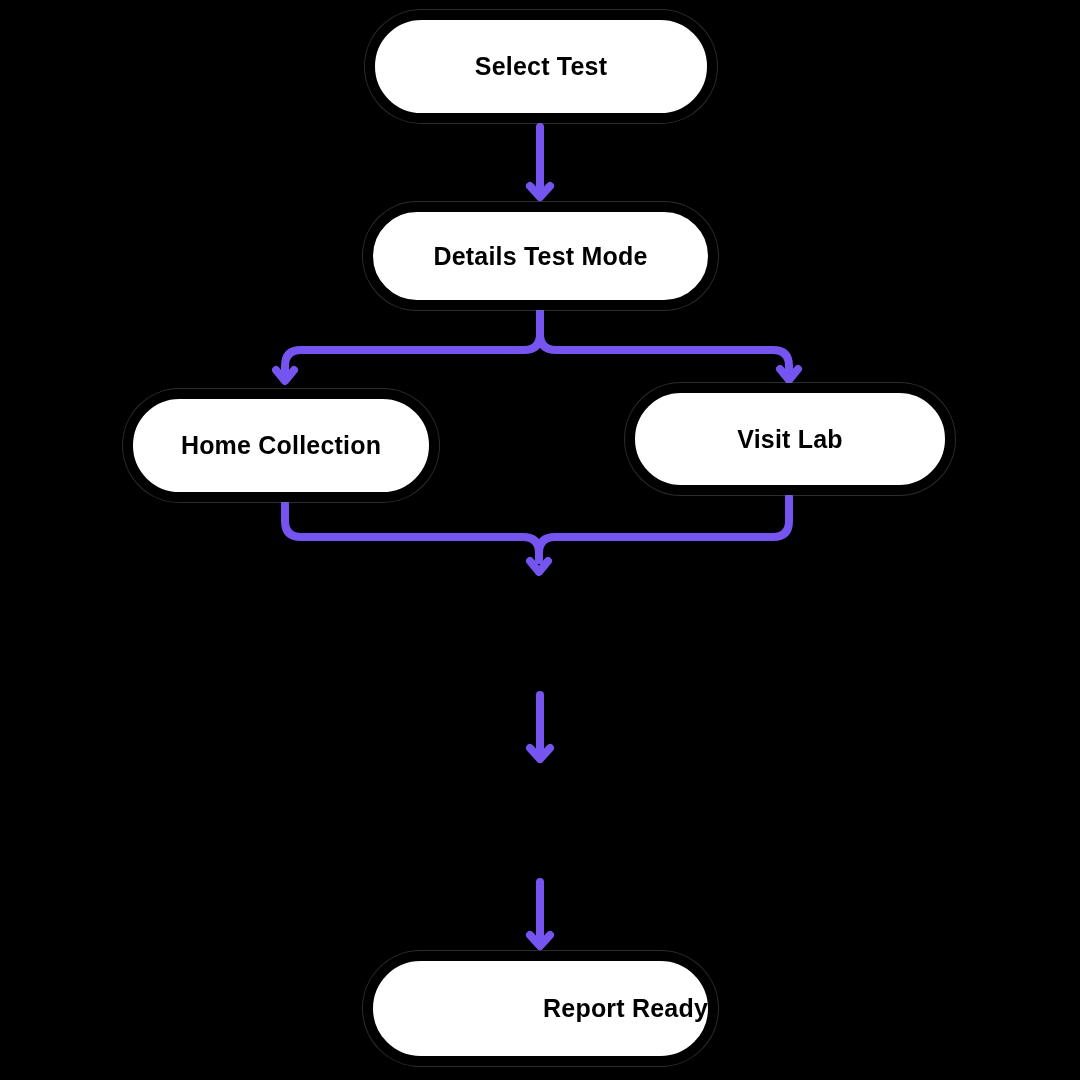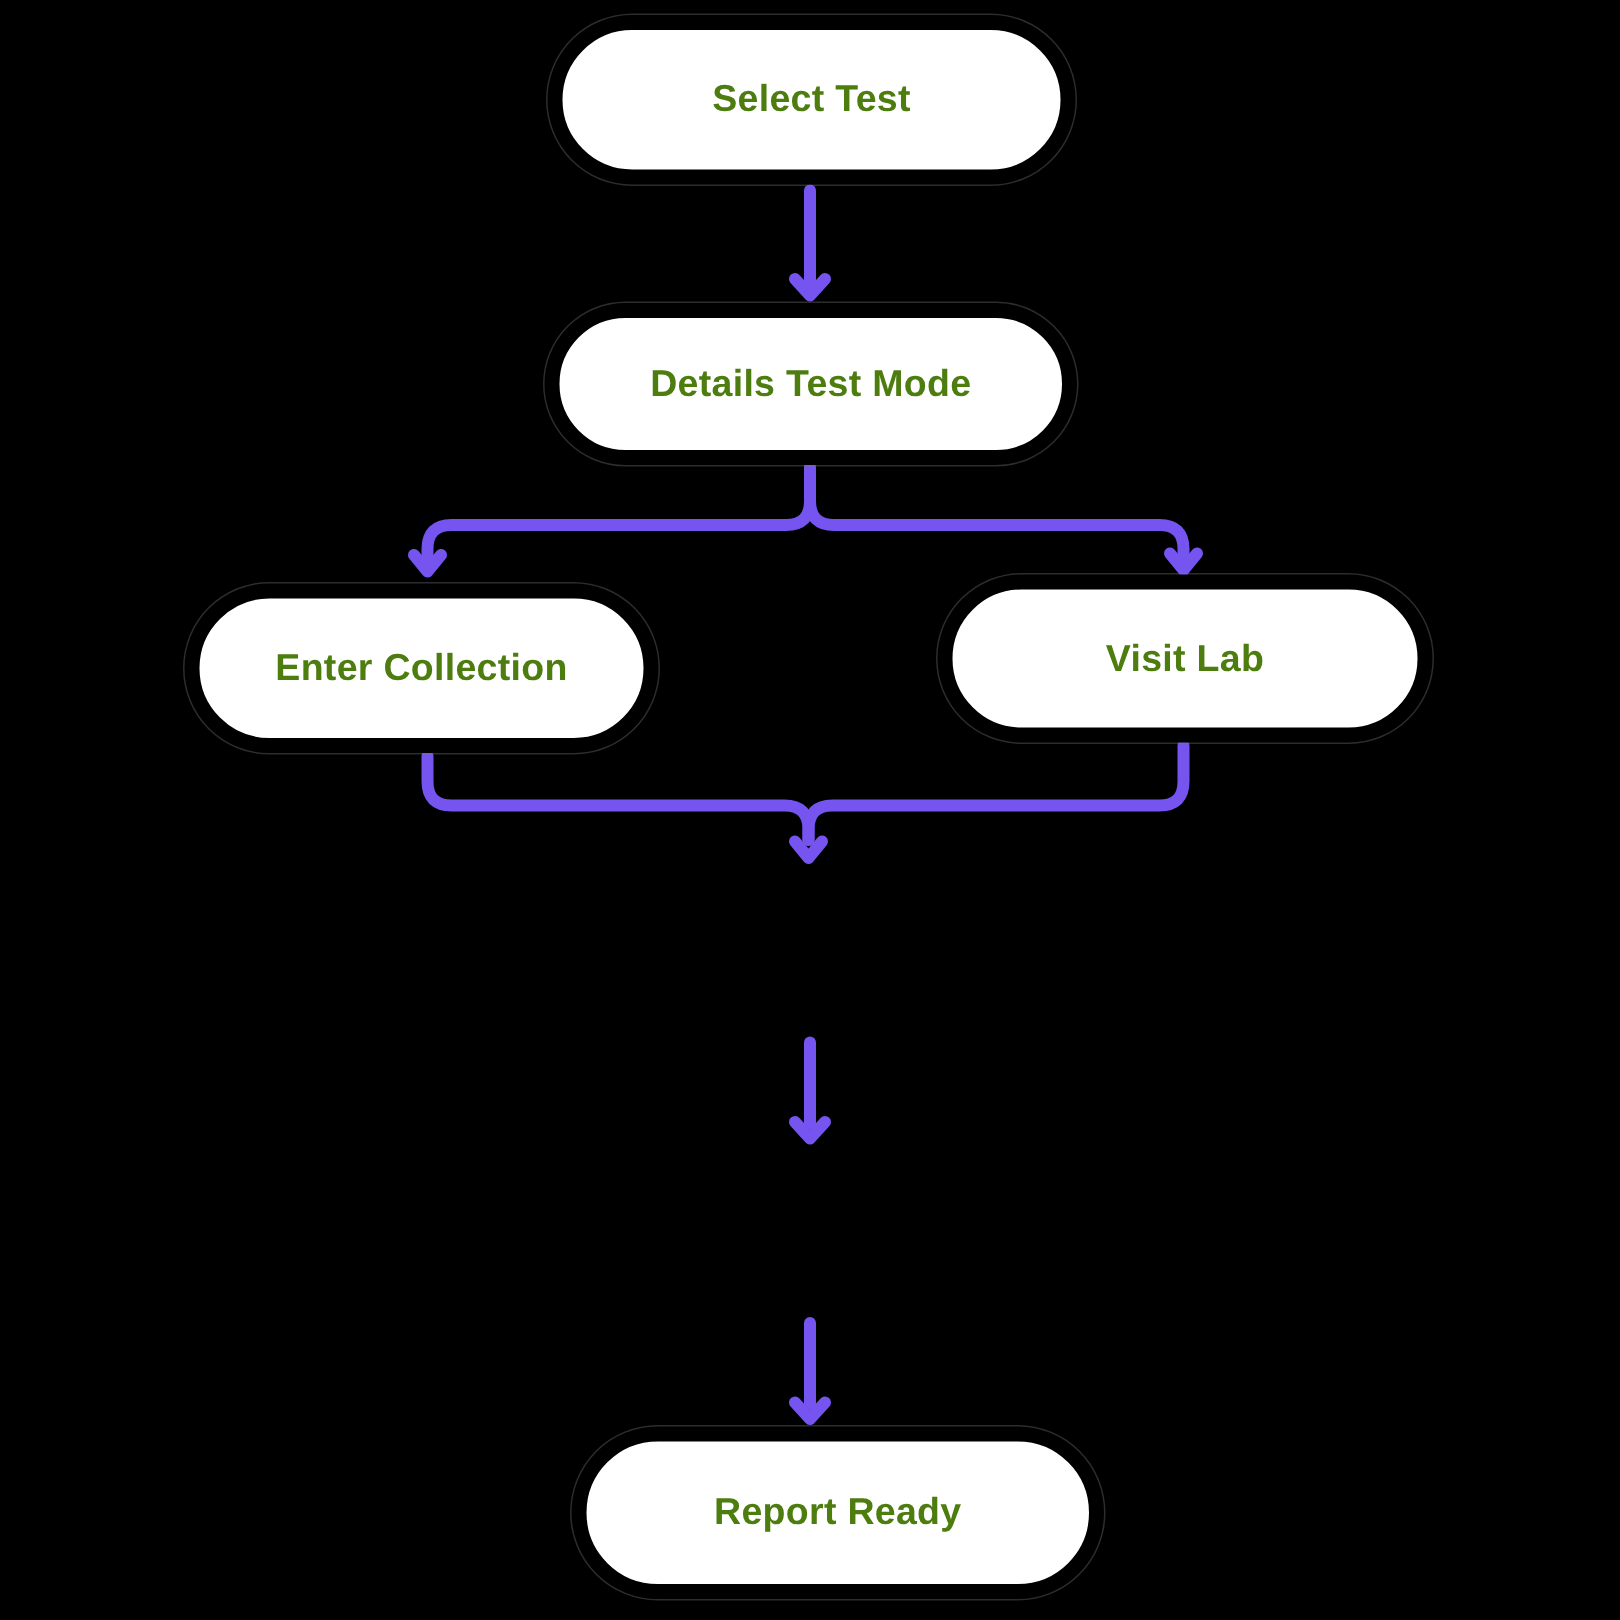--- a/index.html
+++ b/index.html
@@ -35,32 +35,32 @@
     border: 10px solid #000000;
     border-radius: 60px;
     box-shadow: 0 0 0 1px rgba(130,130,130,0.35);
     display: flex;
     align-items: center;
     justify-content: center;
   }
   .node-label {
     font-size: 25px;
     font-weight: 700;
-    color: #4d7c0f;
+    color: #000000;
     letter-spacing: 0.2px;
     white-space: nowrap;
   }
   
   #node-select-test          { left: 365px; top: 10px;  width: 352px; height: 113px; }
   #node-choose-test-mode     { left: 363px; top: 202px; width: 355px; height: 108px; }
   #node-home-collection      { left: 123px; top: 389px; width: 316px; height: 113px; }
   #node-visit-lab            { left: 625px; top: 383px; width: 330px; height: 112px; align-items: center; }
   #node-enter-details        { left: 360px; top: 577px; width: 360px; height: 112px; }
   #node-booking-confirmation { left: 362px; top: 762px; width: 356px; height: 115px; }
-  #node-report-ready         { left: 381px; top: 951px; width: 355px; height: 115px; }
+  #node-report-ready         { left: 363px; top: 951px; width: 355px; height: 115px; justify-content: flex-end; }
 </style>
 </head>
 <body>
 
 <div class="canvas">
 
   <svg class="edges-layer" viewBox="0 0 1080 1080" xmlns="http://www.w3.org/2000/svg">
 
     <g>
       <path class="edge" d="M540 127 L540 188"></path>
@@ -99,21 +99,21 @@
 
   <div class="node" id="node-select-test">
     <span class="node-label">Select Test</span>
   </div>
 
   <div class="node" id="node-choose-test-mode">
     <span class="node-label">Details Test Mode</span>
   </div>
 
   <div class="node" id="node-home-collection">
-    <span class="node-label">Enter Collection</span>
+    <span class="node-label">Home Collection</span>
   </div>
 
   <div class="node" id="node-visit-lab">
     <span class="node-label">Visit Lab</span>
   </div>
 
 
 
   <div class="node" id="node-report-ready">
     <span class="node-label">Report Ready</span>

